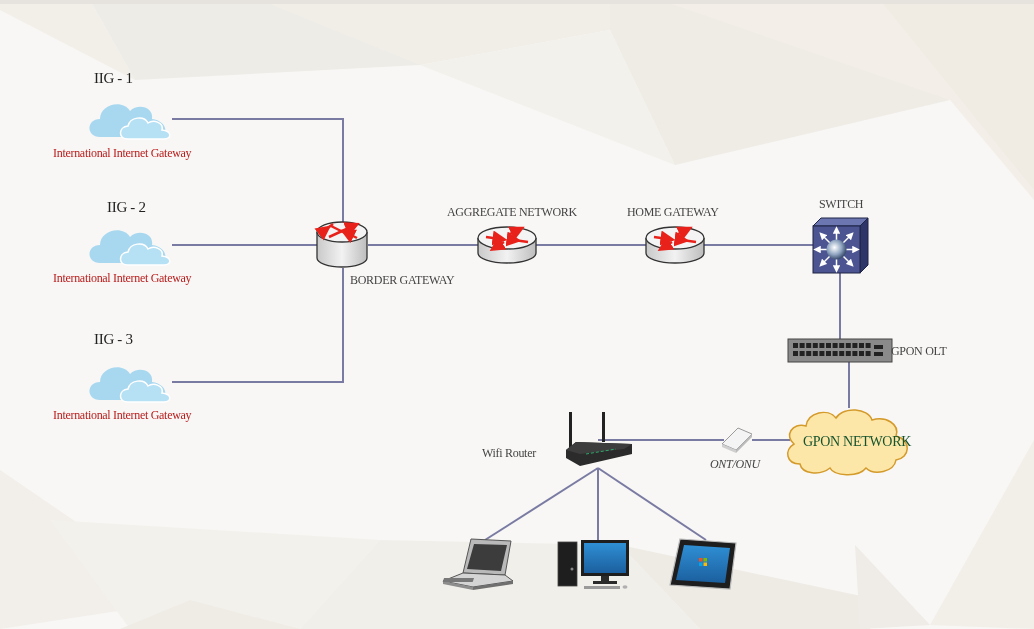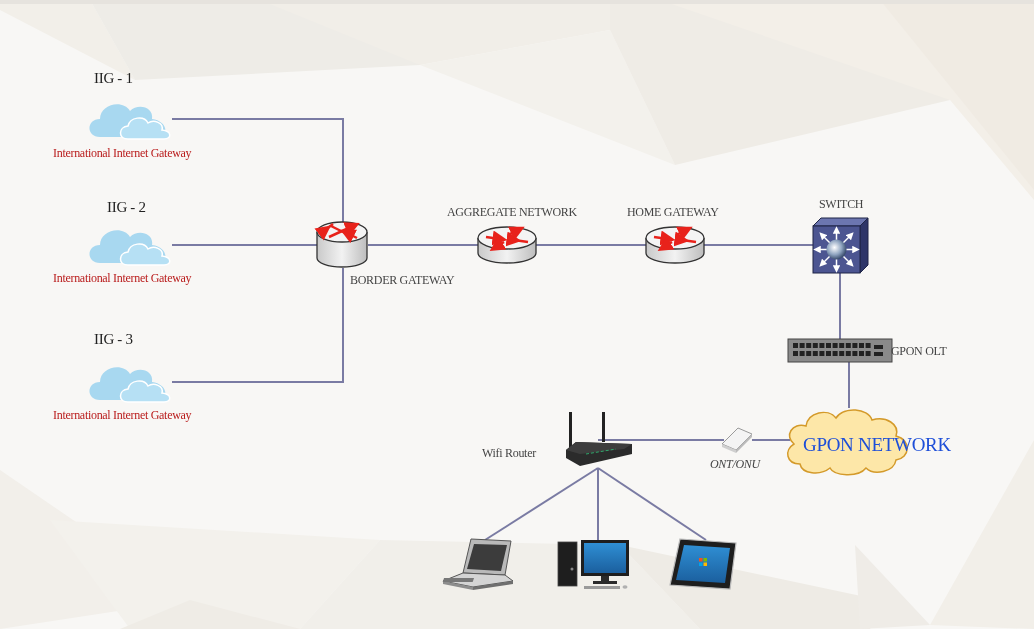--- a/index.html
+++ b/index.html
@@ -3,21 +3,21 @@
 <meta charset="utf-8">
 <style>
   html, body { margin:0; padding:0; }
   body { width:1034px; height:629px; overflow:hidden; background:#f8f7f5; font-family:"Liberation Serif", serif; }
   #stage { position:relative; width:820px; height:629px; }
   svg#diagram { position:absolute; left:0; top:0; }
   .lbl { position:absolute; white-space:nowrap; color:#333; font-family:"Liberation Serif", serif; letter-spacing:-0.3px; }
   .iig-title { font-size:15px; color:#222; }
   .iig-sub { font-size:12px; color:#b91c1c; }
   .dev { font-size:12px; color:#444; }
-  .cloudtxt { font-size:19px; color:#1d4ed8; }
+  .cloudtxt { font-size:14px; color:#14532d; }
 </style>
 </head>
 <body>
 
 <div id="stage">
 <svg id="diagram" width="1034" height="629" viewBox="0 0 1034 629" xmlns="http://www.w3.org/2000/svg">
   <defs>
     <linearGradient id="rside" x1="0" y1="0" x2="1" y2="0">
       <stop offset="0" stop-color="#c9c9c9"></stop>
           <stop offset="0.5" stop-color="#f2f2f2"></stop>

